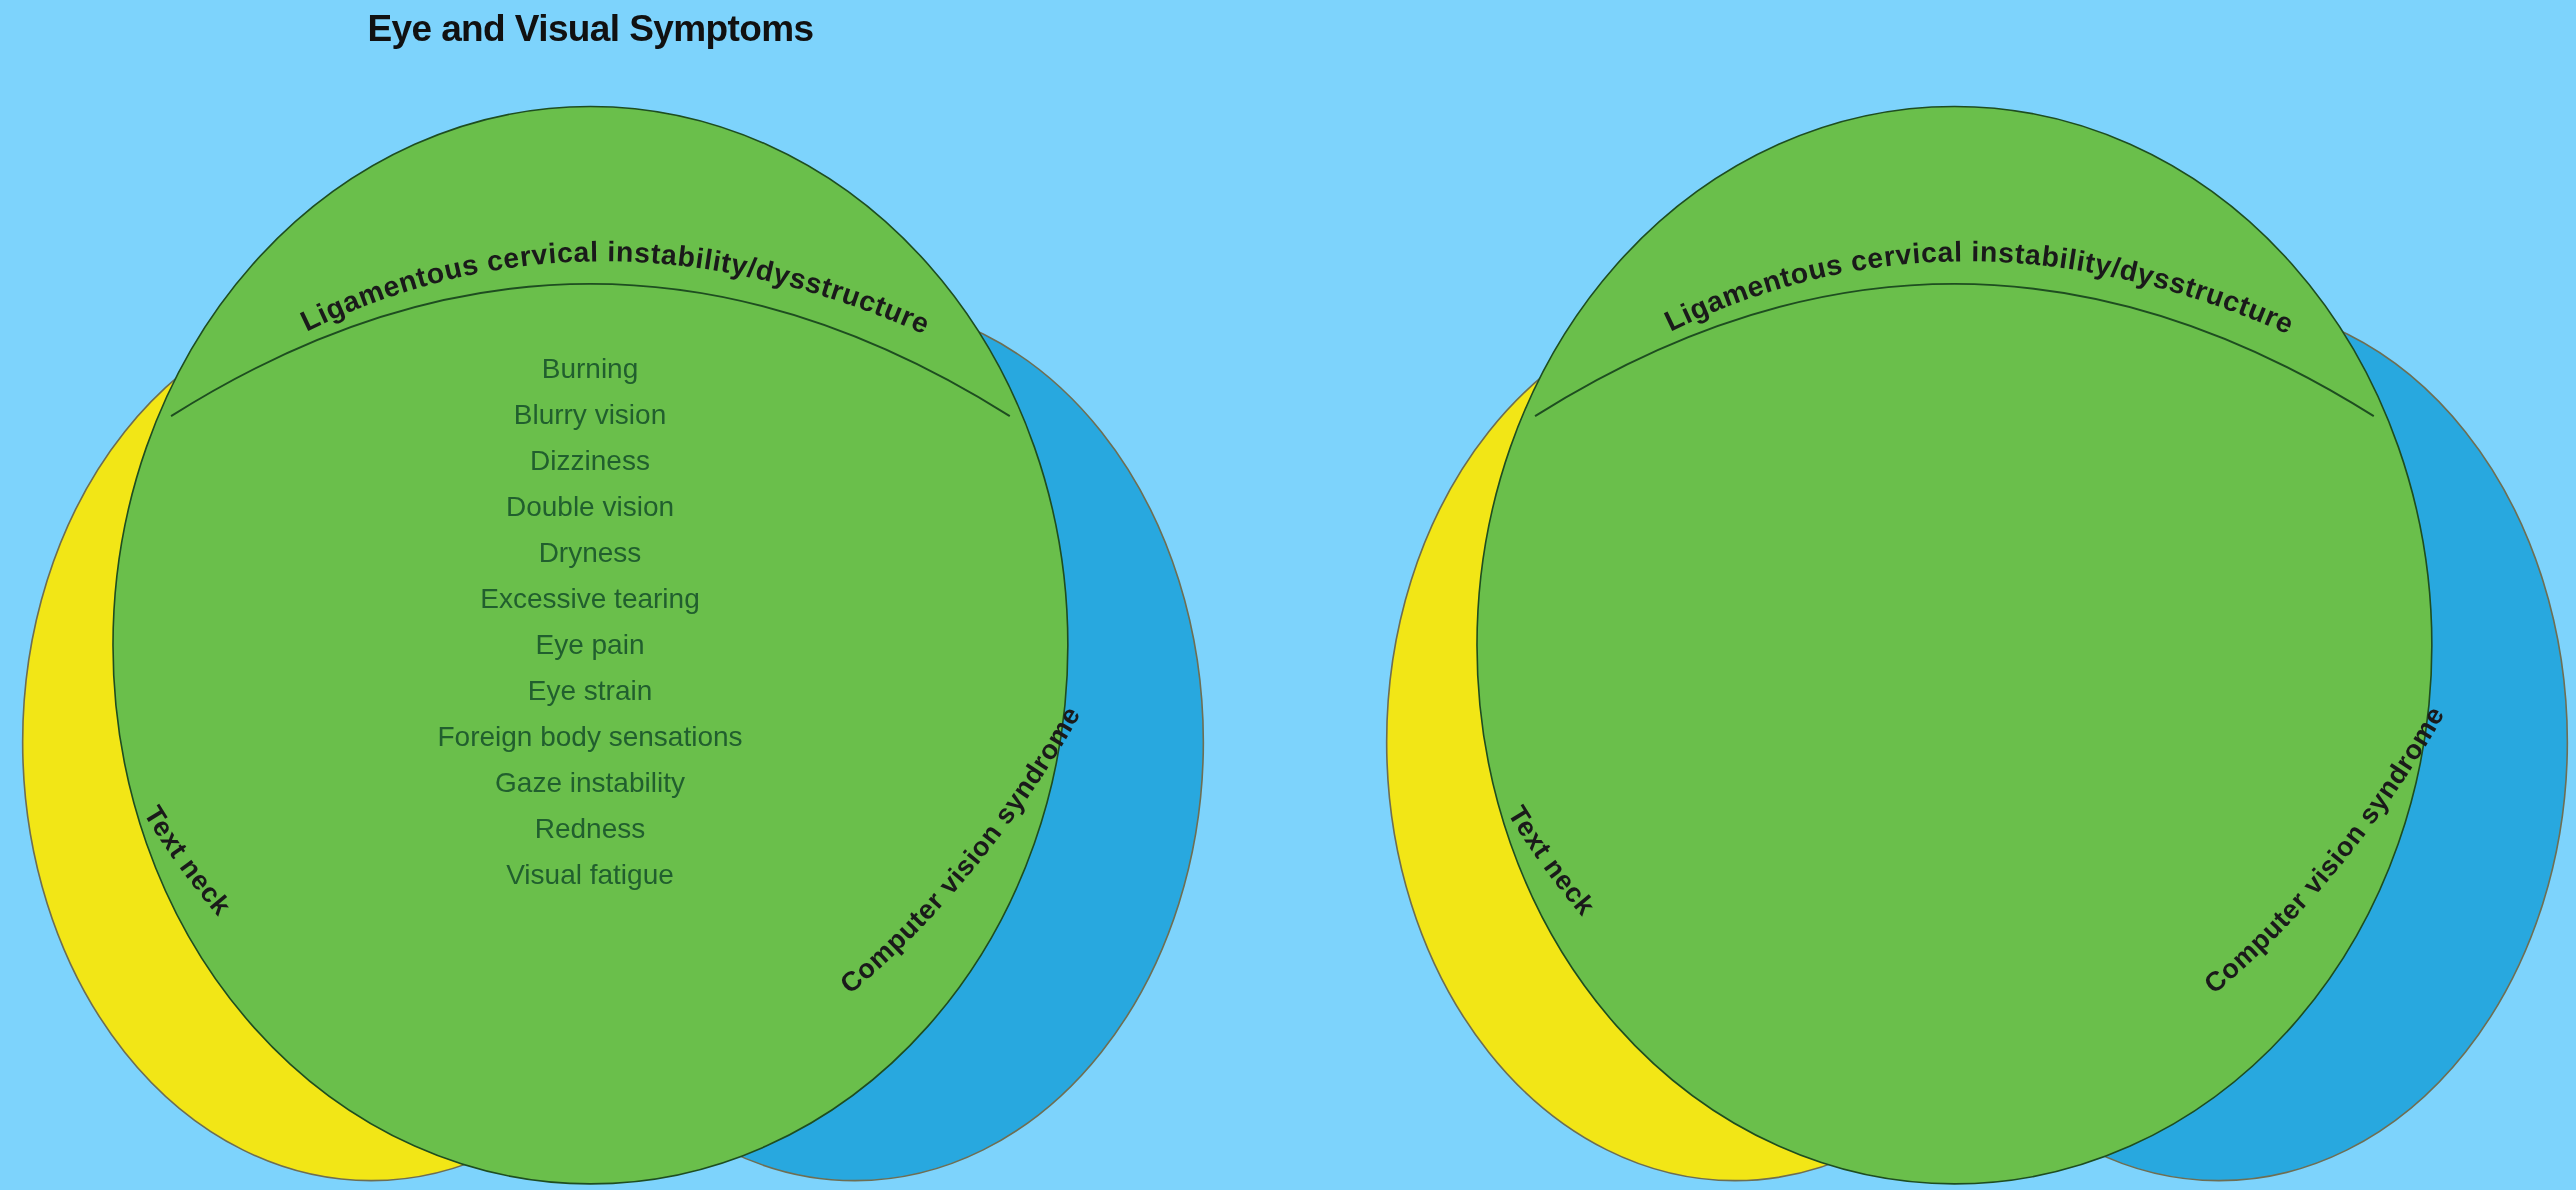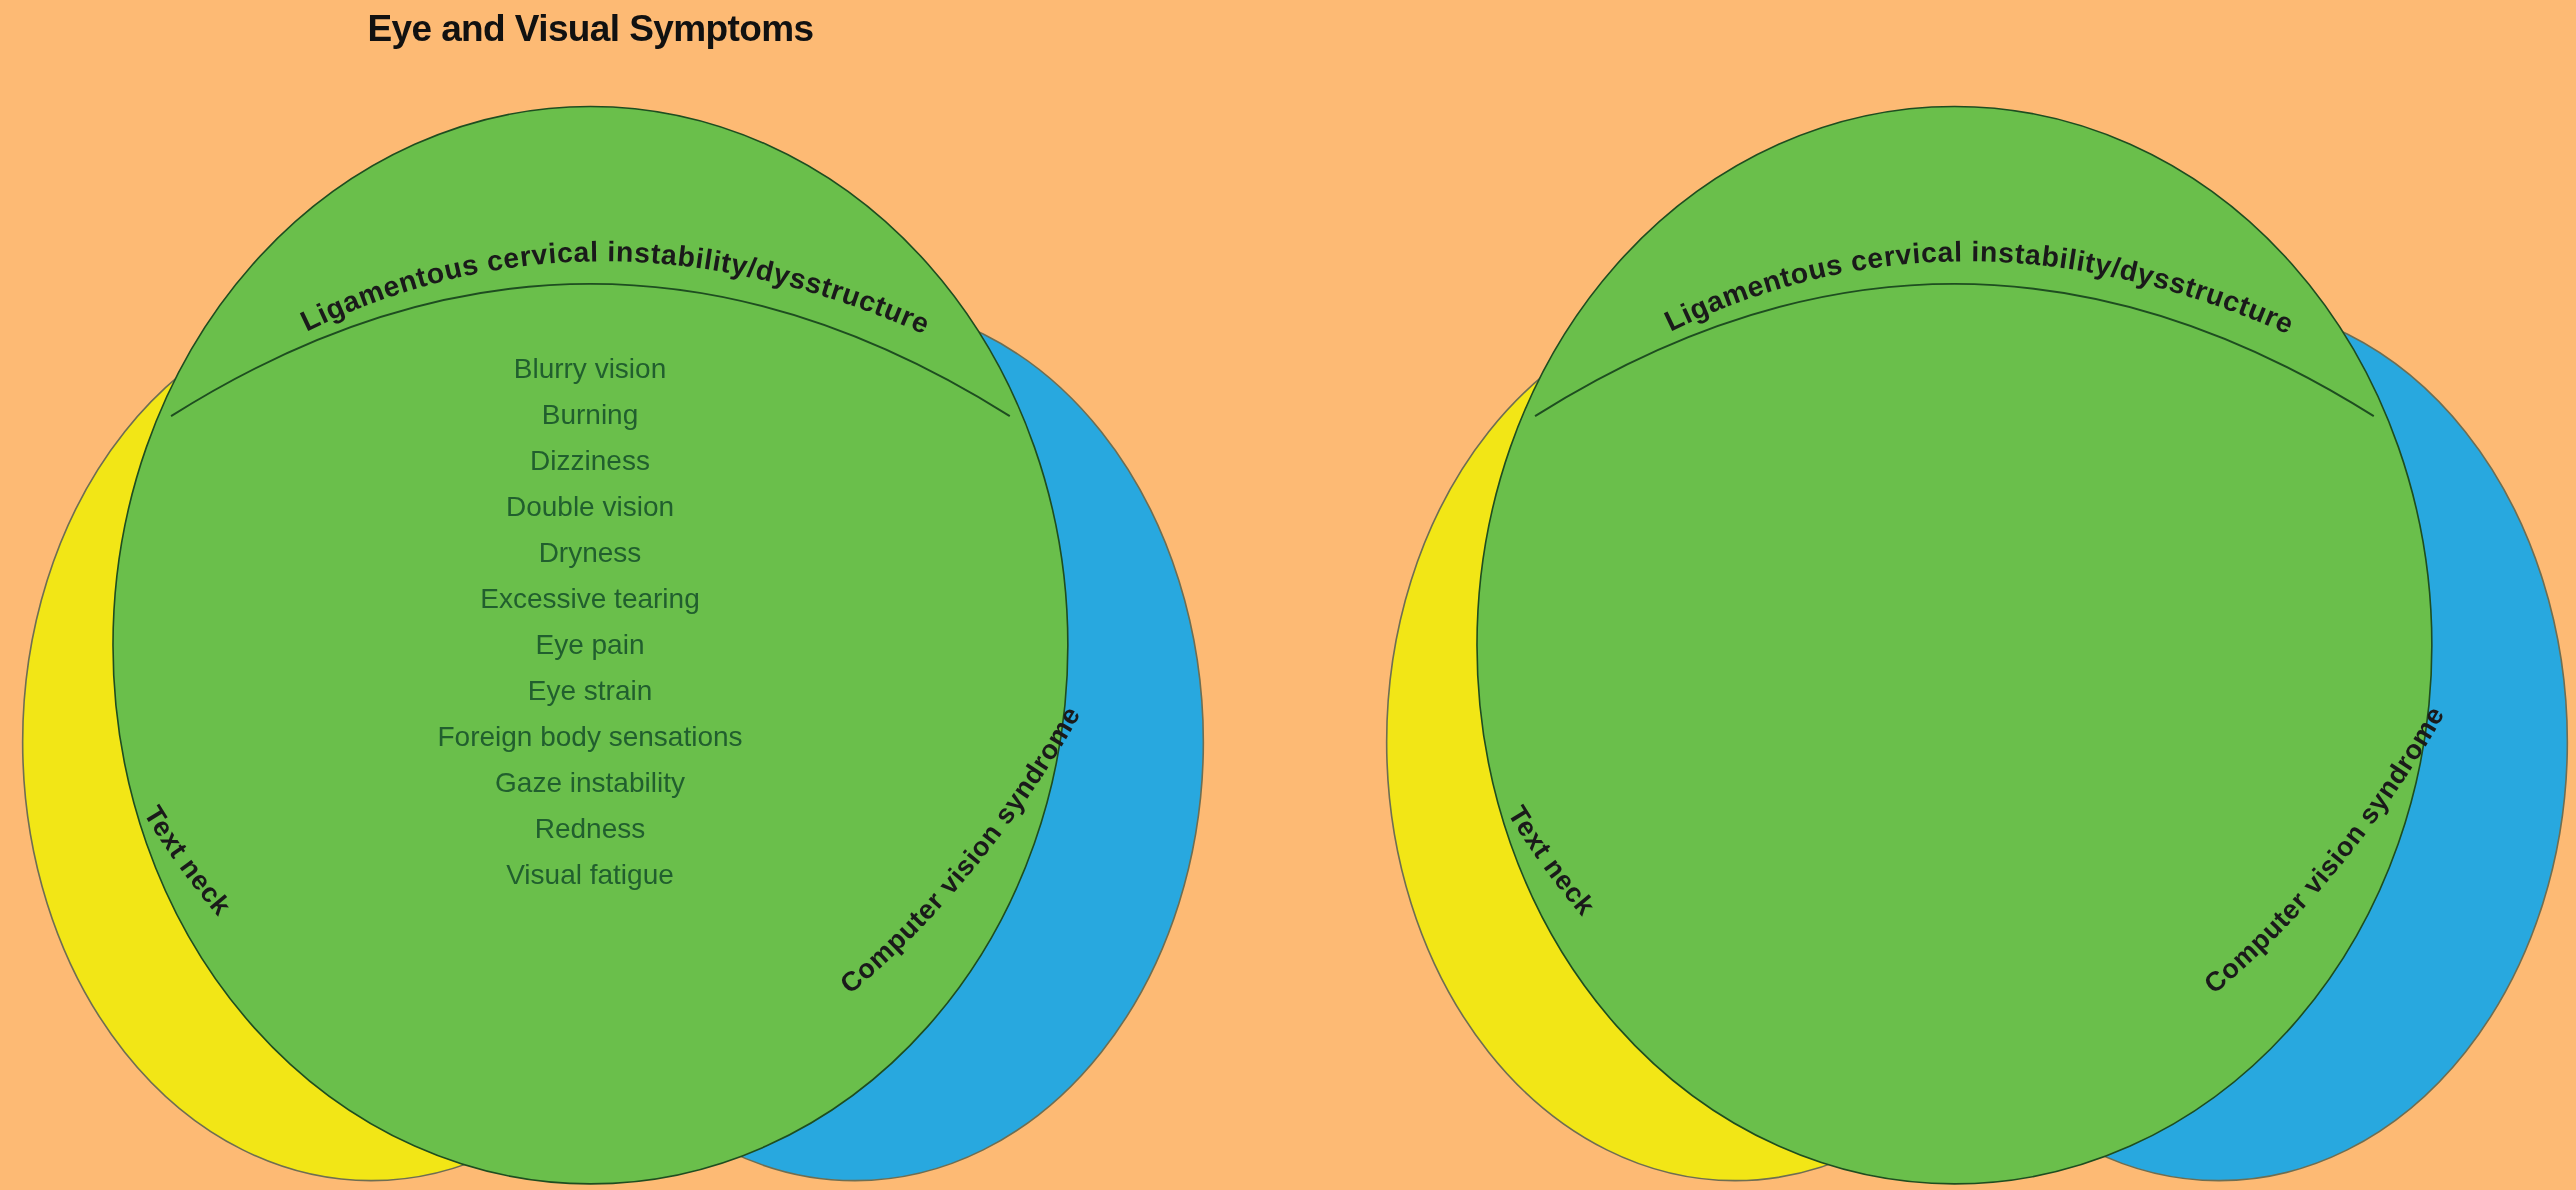--- a/index.html
+++ b/index.html
@@ -1,20 +1,20 @@
 <!DOCTYPE html>
 <html style="--green: #6abf4b; --yellow: #f2e616; --blue: #28a8df; --green_outline: #1e4d20; --circle_outline: #6e6e52; --list_text: #215f2e; --label_text: #1a1a1a; --title_text: #111111;font-size:10.3px"><head>
 <meta charset="utf-8">
 <style>
   html, body { margin: 0; padding: 0; background: #ffffff; }
   .canvas {
     position: relative;
     width: 2576px;
     height: 1191px;
-    background: #fdba74;
+    background: #7dd3fc;
     overflow: hidden;
     font-family: "Liberation Sans", sans-serif;
   }
   .diagram {
     position: absolute;
     top: 0;
     width: 1226px;
     height: 1191px;
   }
   .diagram-0 { left: 0; }
@@ -99,22 +99,22 @@
       </text>
       <text class="curve-label side-curve-label">
         <textPath href="#arc-yellow-0" startOffset="50%" text-anchor="middle">Text neck</textPath>
       </text>
       <text class="curve-label side-curve-label">
         <textPath href="#arc-blue-0" startOffset="50%" text-anchor="middle">Computer vision syndrome</textPath>
       </text>
     </svg>
     <div class="symptoms">
 
-    <div class="symptom">Blurry vision</div>
-        <div class="symptom">Burning</div>
+    <div class="symptom">Burning</div>
+        <div class="symptom">Blurry vision</div>
         <div class="symptom">Dizziness</div>
         <div class="symptom">Double vision</div>
         <div class="symptom">Dryness</div>
         <div class="symptom">Excessive tearing</div>
         <div class="symptom">Eye pain</div>
         <div class="symptom">Eye strain</div>
         <div class="symptom">Foreign body sensations</div>
         <div class="symptom">Gaze instability</div>
         <div class="symptom">Redness</div>
         <div class="symptom">Visual fatigue</div>

